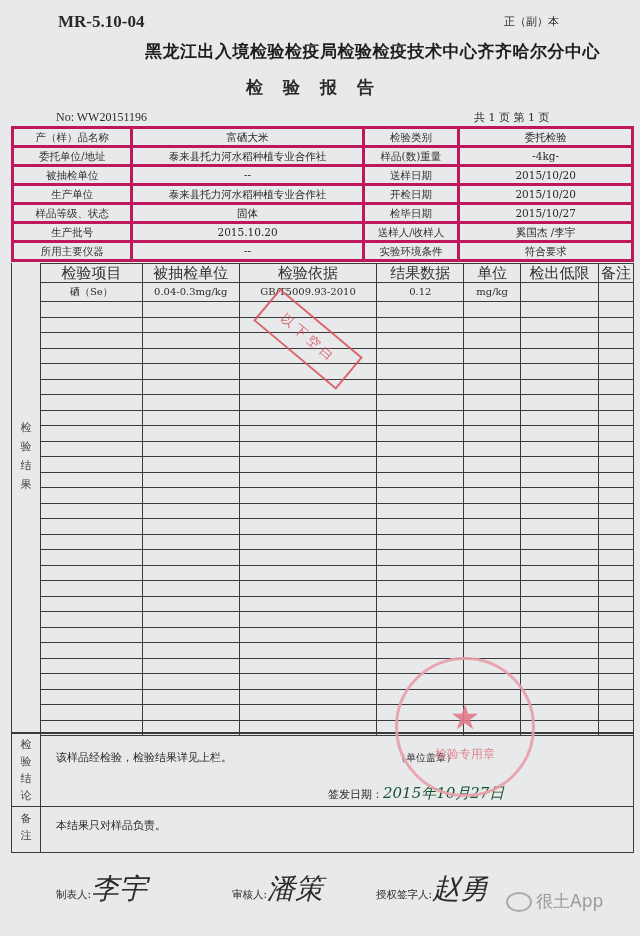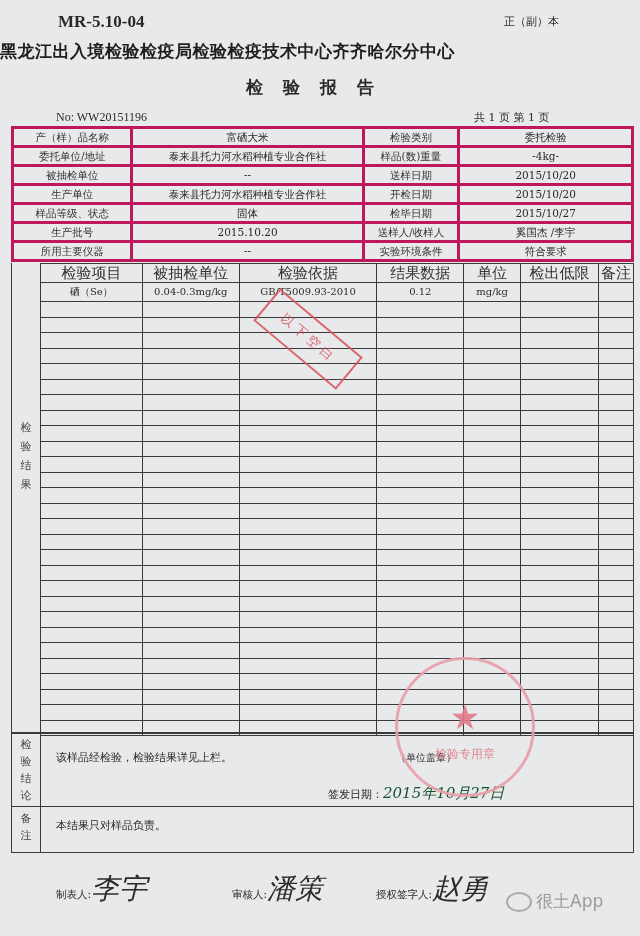--- a/index.html
+++ b/index.html
@@ -1,21 +1,21 @@
 <!DOCTYPE html>
 <html><head>
 <meta charset="utf-8">
 <style>
   html, body { margin:0; padding:0; }
   body { width:640px; height:936px; background:#e8e9ea; position:relative; overflow:hidden;
          font-family:"DejaVu Serif","Liberation Serif",serif; color:#2a2a2a; }
   .abs { position:absolute; }
   .code { left:58px; top:12px; font-size:17px; font-weight:bold; font-family:"Liberation Serif",serif; }
   .copy { left:504px; top:14px; font-size:11px; }
-  .org { left:0; width:600px; top:40px; text-align:left; font-size:17px; font-weight:bold; letter-spacing:0.5px; font-family:"DejaVu Sans",sans-serif; color:#1e1e1e; }
+  .org { left:0; width:600px; top:40px; text-align:right; font-size:17px; font-weight:bold; letter-spacing:0.5px; font-family:"DejaVu Sans",sans-serif; color:#1e1e1e; }
   .title { left:0; width:640px; top:76px; text-align:center; font-size:17px; font-weight:bold; letter-spacing:20px; font-family:"DejaVu Sans",sans-serif; }
   .no { left:56px; top:110px; font-size:12px; font-family:"Liberation Serif",serif; }
   .pages { left:450px; top:110px; font-size:11px;margin-left:24px; }
 
   table { border-collapse:collapse; }
   .info { position:absolute; left:11px; top:126px; width:623px; }
   .info td { border:3px solid #be185d; height:16px; padding:0; font-size:10.5px; text-align:center; line-height:16px; white-space:nowrap; }
   .info td.lbl { color:#333; }
 
   .results { position:absolute; left:11px; top:263px; width:623px; height:470px; border:1px solid #3a3a3a; border-top:none; box-sizing:border-box; }

